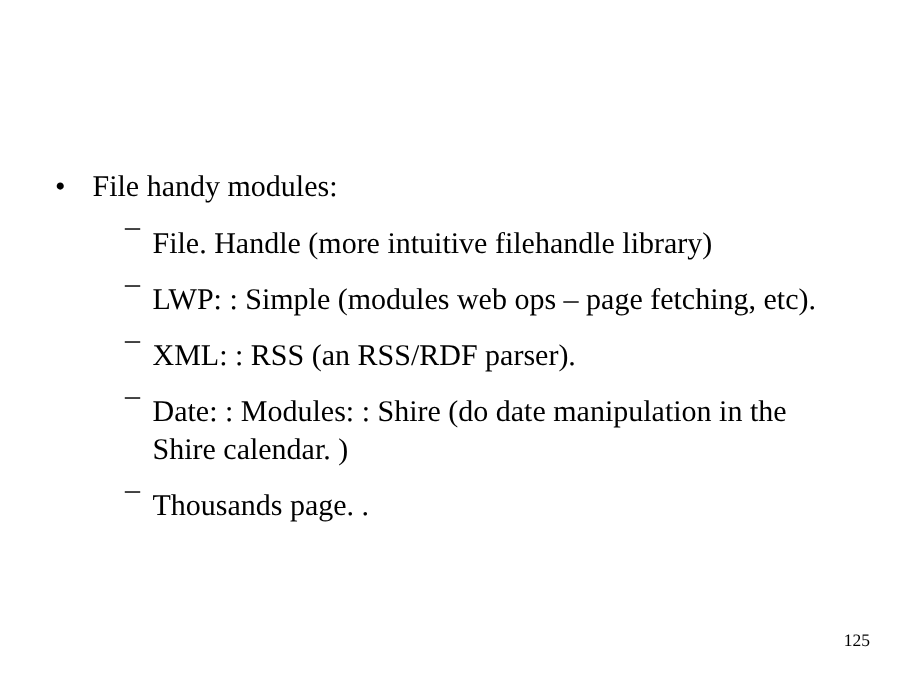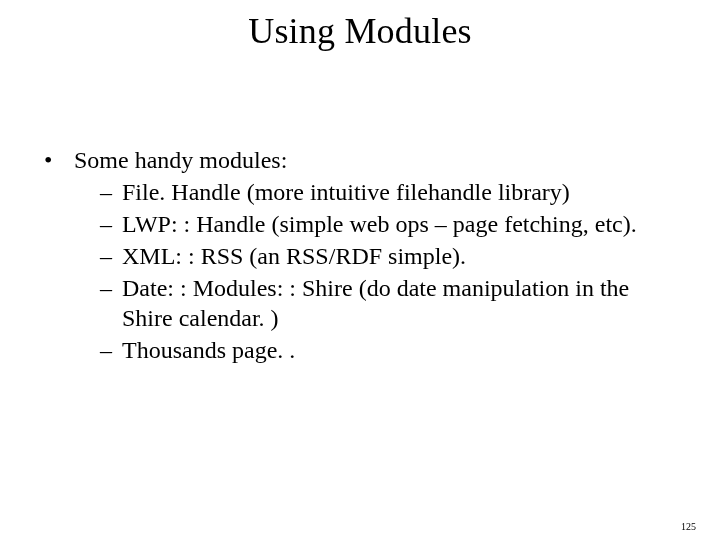--- a/index.html
+++ b/index.html
@@ -54,55 +54,55 @@
     margin-left: 60px;
     margin-bottom: 2px;
   }
   .lvl2 .dash {
     width: 22px;
     flex: 0 0 22px;
   }
   .lvl2 .text {
     flex: 1;
     padding-right: 10px;
+    margin-top: 13px;
   }
   .page-num {
     position: absolute;
     bottom: 18px;
     right: 24px;
-    font-size: 10px;
+    font-size: 14px;
   }
 </style>
 </head>
 <body>
 
 <div class="slide">
 
-  <div class="title">Using Modules</div>
 
   <div class="body">
 
     <div class="lvl1">
       <div class="bullet">•</div>
-      <div class="text">Some handy modules:</div>
+      <div class="text">File handy modules:</div>
     </div>
 
     <div class="lvl2">
       <div class="dash">–</div>
       <div class="text">File. Handle (more intuitive filehandle library)</div>
     </div>
 
     <div class="lvl2">
       <div class="dash">–</div>
-      <div class="text">LWP: : Handle (simple web ops – page fetching, etc).</div>
+      <div class="text">LWP: : Simple (modules web ops – page fetching, etc).</div>
     </div>
 
     <div class="lvl2">
       <div class="dash">–</div>
-      <div class="text">XML: : RSS (an RSS/RDF simple).</div>
+      <div class="text">XML: : RSS (an RSS/RDF parser).</div>
     </div>
 
     <div class="lvl2">
       <div class="dash">–</div>
       <div class="text">Date: : Modules: : Shire (do date manipulation in the Shire calendar. )</div>
     </div>
 
     <div class="lvl2">
       <div class="dash">–</div>
       <div class="text">Thousands page. .</div>

